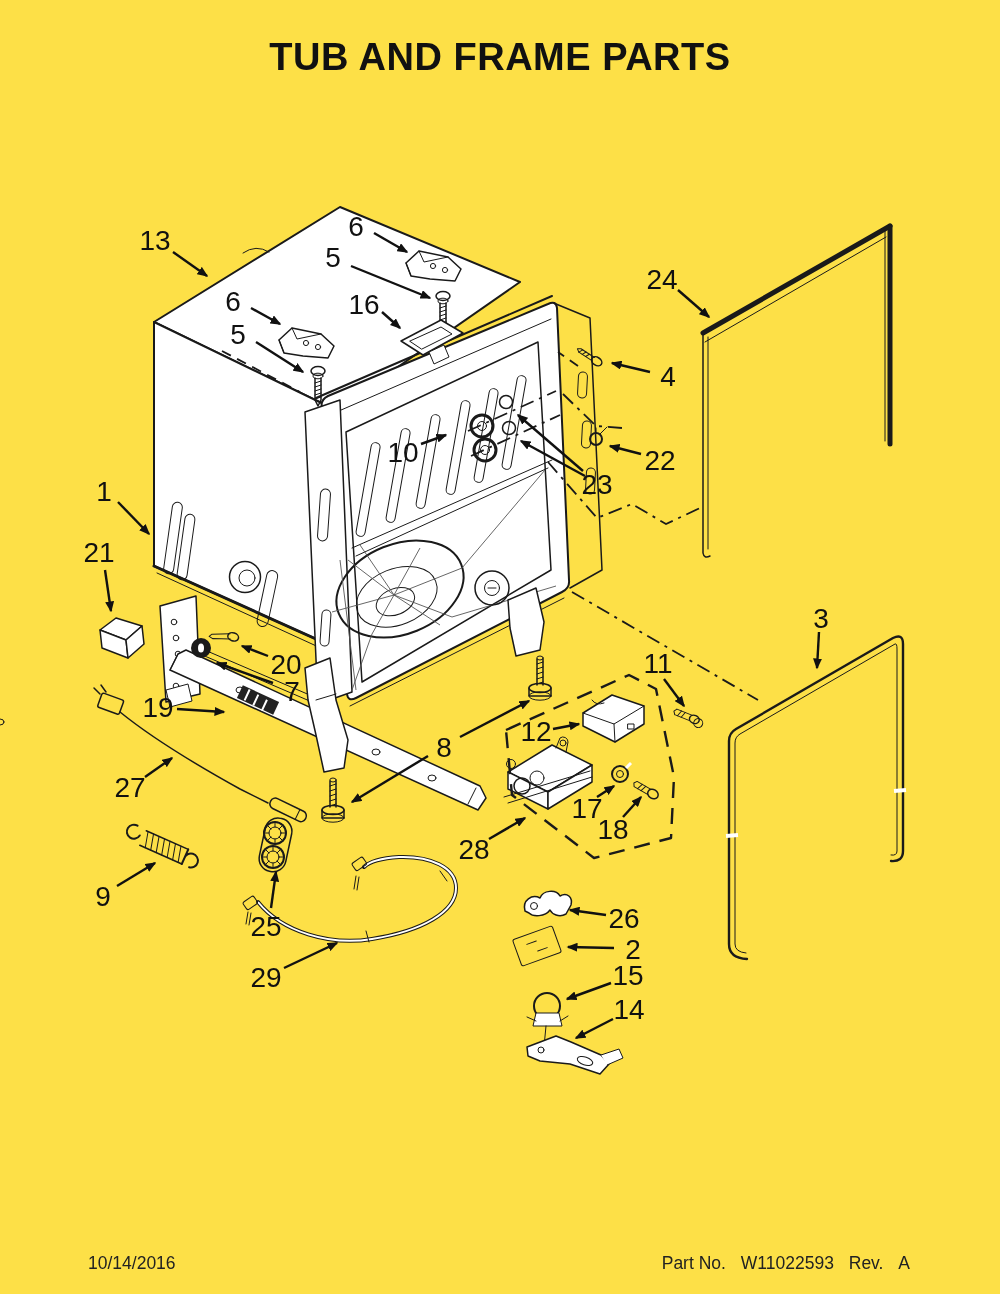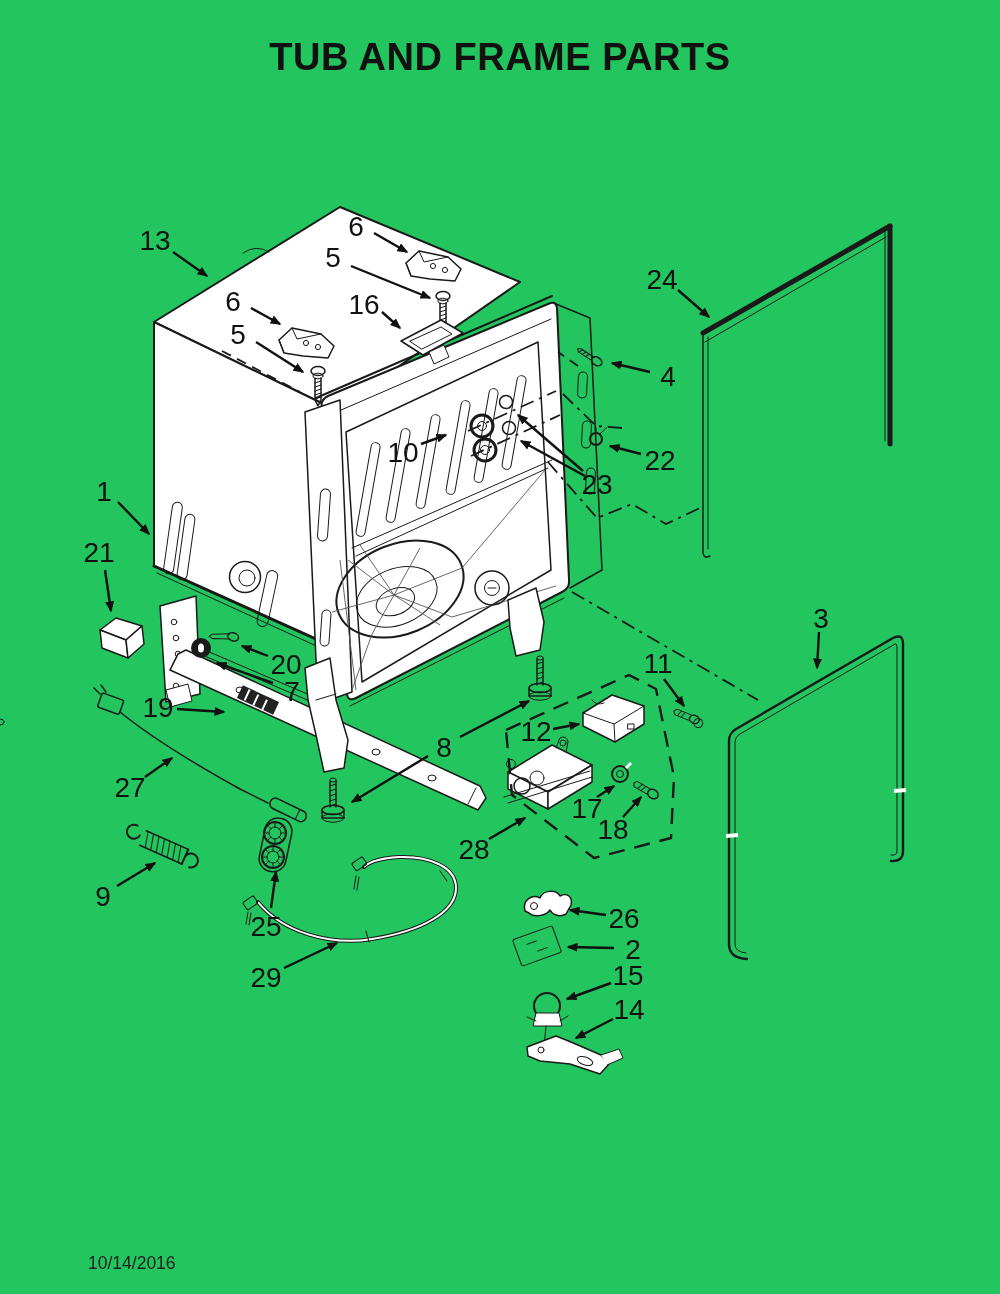--- a/index.html
+++ b/index.html
@@ -1,16 +1,16 @@
 <!DOCTYPE html>
 <html><head>
 <meta charset="utf-8">
 <style>
   html,body{margin:0;padding:0;background:#e8e8e8;}
-  #page{position:relative;width:1000px;height:1294px;background:#22c55e;margin:0 auto;
+  #page{position:relative;width:1000px;height:1294px;background:#fde047;margin:0 auto;
         font-family:"Liberation Sans",sans-serif;overflow:hidden;}
   #title{position:absolute;top:36px;left:0;width:100%;text-align:center;
          font-size:38px;font-weight:bold;letter-spacing:.5px;color:#111;margin:0;}
   #diagram-svg{position:absolute;left:0;top:0;width:1000px;height:1294px;}
   .footer-text{position:absolute;font-size:17.5px;color:#222;margin-top:47px;}
   #footer-date{left:88px;top:1206px;}
   #footer-part{right:90px;top:1206px;text-align:right;}
   #footer-part span{margin-left:10px;}
   
   .ln{stroke:#1a1a1a;fill:none;stroke-linecap:round;stroke-linejoin:round;}
@@ -413,13 +413,19 @@
         <line x1="117" y1="886" x2="155" y2="863" class="arrow" marker-end="url(#ah)"></line>
         <text x="103" y="906" text-anchor="middle" class="callout-num">9</text>
         <line x1="271" y1="908" x2="276" y2="872" class="arrow" marker-end="url(#ah)"></line>
         <text x="266" y="936" text-anchor="middle" class="callout-num">25</text>
         <line x1="284" y1="968" x2="337" y2="943" class="arrow" marker-end="url(#ah)"></line>
         <text x="266" y="987" text-anchor="middle" class="callout-num">29</text>
       </g>
   </svg>
 
   <div class="footer-text" id="footer-date">10/14/2016</div>
+  <div class="footer-text" id="footer-part">
+    <span>Part No.</span>
+    <span>W11022593</span>
+    <span>Rev.</span>
+    <span>A</span>
+  </div>
 </div>
 
 </body></html>

